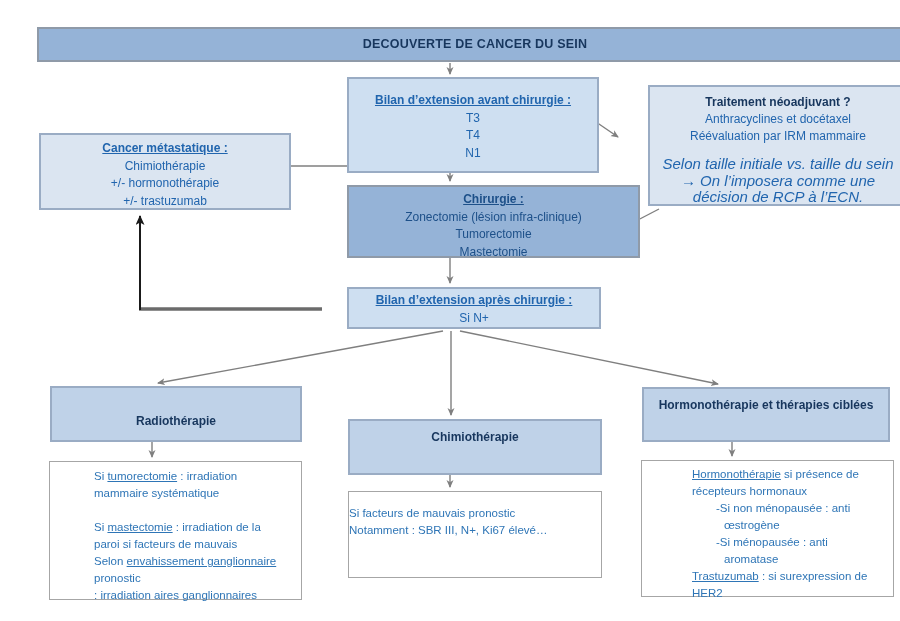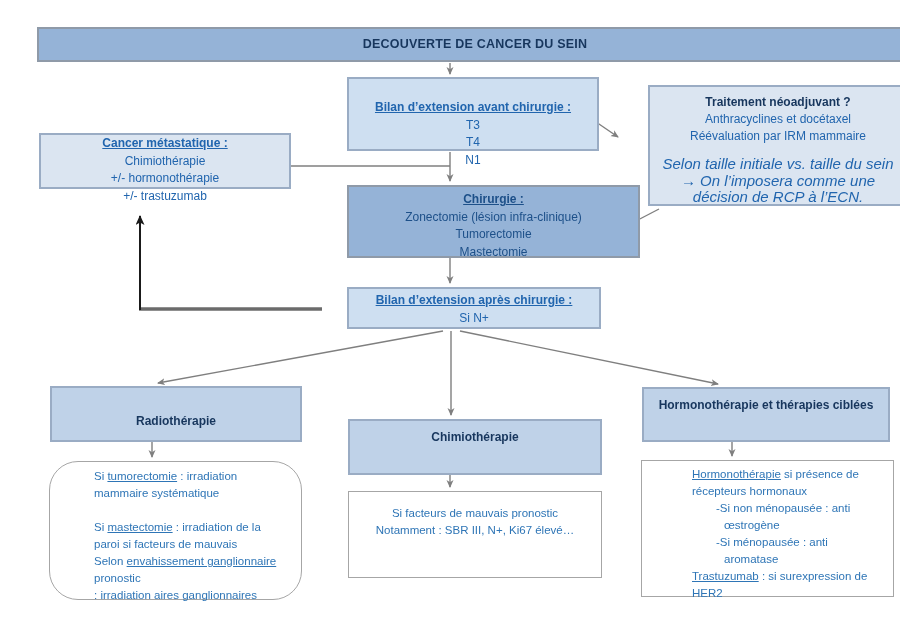--- a/index.html
+++ b/index.html
@@ -22,49 +22,49 @@
   .fill-white{background:#ffffff;border:1px solid var(--detail-border);}
 
   .node-title{font-weight:bold;color:var(--body-text);font-size:12px;}
   .hdr{font-weight:bold;color:var(--heading-text);font-size:12px;}
   .u{text-decoration:underline;}
   .node-line{color:var(--body-text);font-size:12px;}
 
   #title-bar{left:12px;top:27px;width:876px;height:35px;line-height:31px;
     font-weight:bold;font-size:12.5px;color:var(--heading-text);letter-spacing:.2px;}
 
-  #bilan-avant{left:322px;top:77px;width:252px;height:74px;padding-top:20px;}
+  #bilan-avant{left:322px;top:77px;width:252px;height:96px;padding-top:13px;}
   #bilan-avant .node-line,#bilan-avant .node-title{line-height:17.5px;}
 
   #traitement-neo{left:623px;top:85px;width:260px;height:121px;padding-top:7px;}
   #traitement-neo .node-line,#traitement-neo .node-title{line-height:17px;}
   #traitement-neo .note{margin-top:11px;font-style:italic;color:var(--body-text);
     font-size:15px;line-height:16.5px;padding:0 6px;}
 
-  #cancer-meta{left:14px;top:133px;width:252px;height:56px;}
+  #cancer-meta{left:14px;top:133px;width:252px;height:77px;padding-top:5px;}
   #cancer-meta .node-line,#cancer-meta .node-title{line-height:17.5px;}
 
   #chirurgie{left:322px;top:185px;width:293px;height:73px;padding-top:4px;}
   #chirurgie .node-line,#chirurgie .node-title{line-height:17.5px;color:#1d5089;}
   #chirurgie .node-title{color:#1d5089;}
 
   #bilan-apres{left:322px;top:287px;width:254px;height:42px;padding-top:3px;}
   #bilan-apres .node-line,#bilan-apres .node-title{line-height:17.5px;}
 
   #radio-header{left:25px;top:386px;width:252px;height:56px;padding-top:26px;}
   #chimio-header{left:323px;top:419px;width:254px;height:56px;padding-top:9px;}
   #hormono-header{left:617px;top:387px;width:248px;height:55px;padding-top:9px;}
 
   .detail{font-size:11.5px;color:var(--detail-text);text-align:left;}
   .detail .dline{line-height:17px;white-space:nowrap;}
   .detail .dline.ind1{padding-left:24px;}
   .detail .dline.ind2{padding-left:32px;}
 
-  #radio-detail{left:24px;top:461px;width:253px;height:139px;padding:6px 6px 0 44px;border-radius:29px;}
-  #chimio-detail{left:323px;top:491px;width:254px;height:87px;padding-top:13px;text-align:center;}
+  #radio-detail{left:24px;top:461px;width:253px;height:139px;padding:6px 6px 0 44px;}
+  #chimio-detail{left:323px;top:491px;width:254px;height:87px;padding-top:13px;text-align:left;}
   #chimio-detail .dline{line-height:17px;}
   #hormono-detail{left:616px;top:460px;width:253px;height:137px;padding:5px 4px 0 50px;}
 </style>
 </head>
 <body>
 
 <div class="canvas">
 
   <svg class="connectors" viewBox="0 0 900 621">
     <defs>

